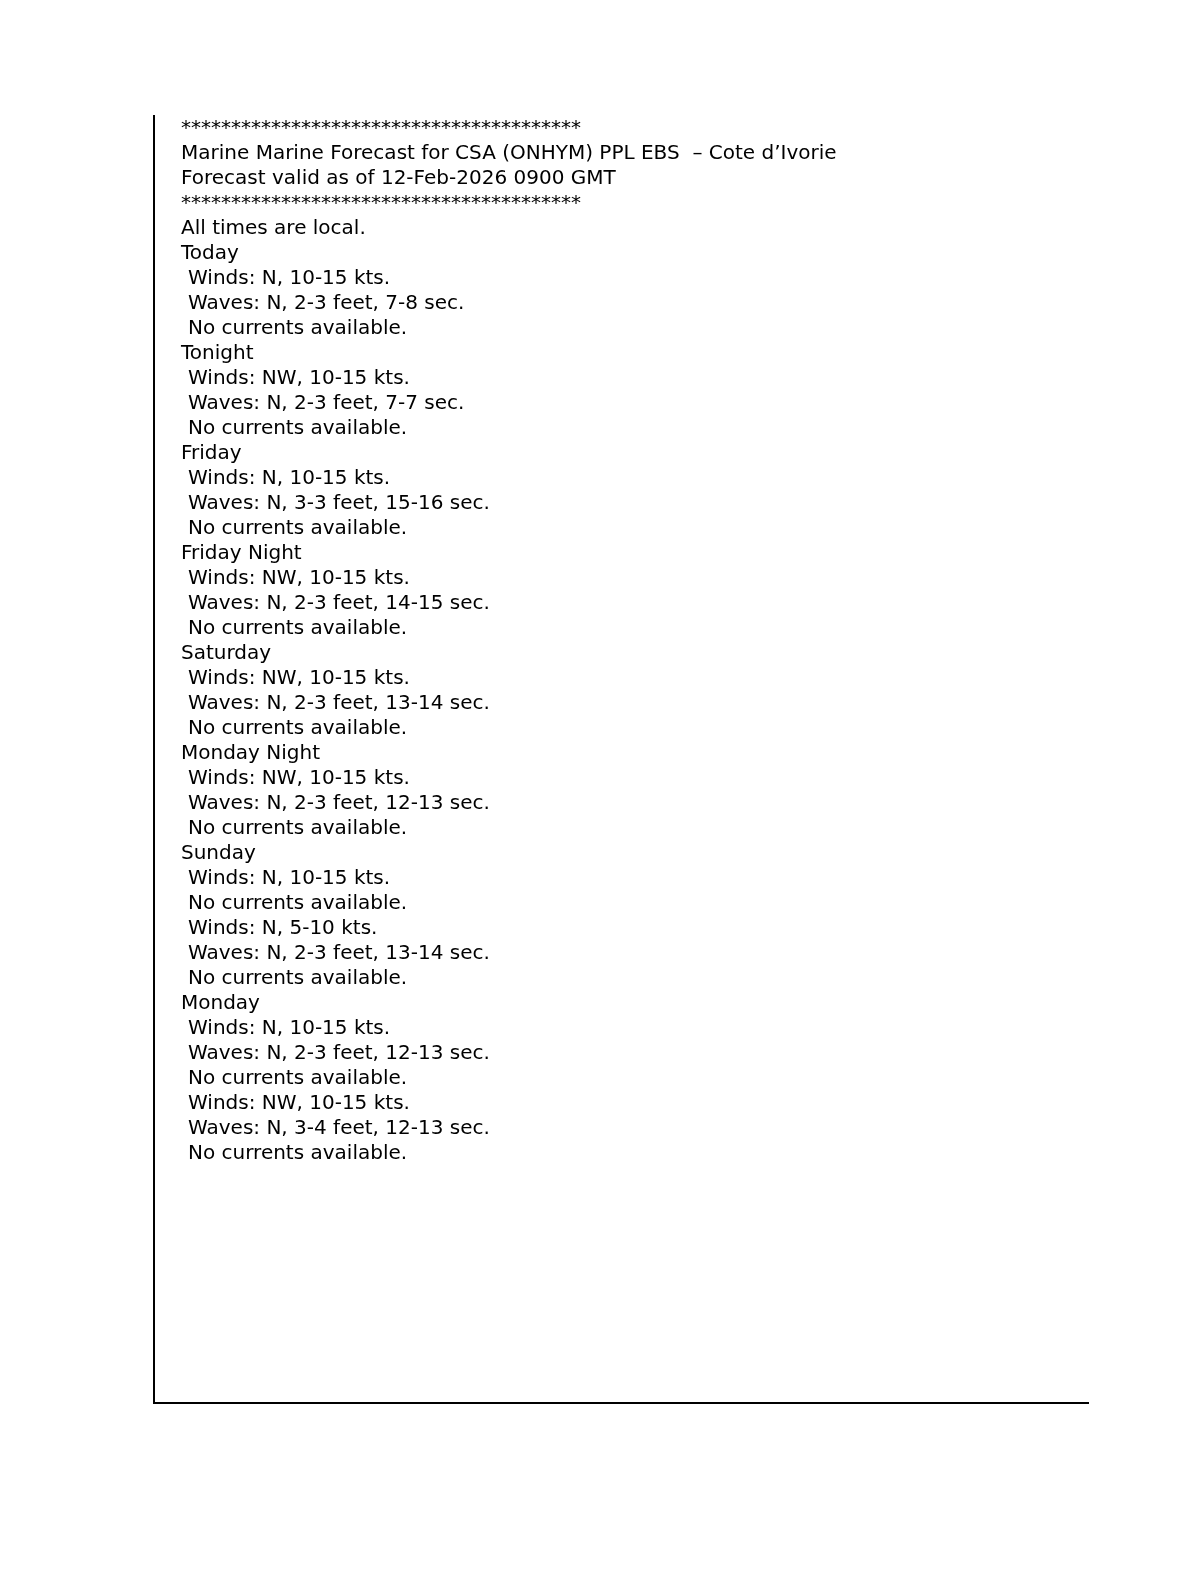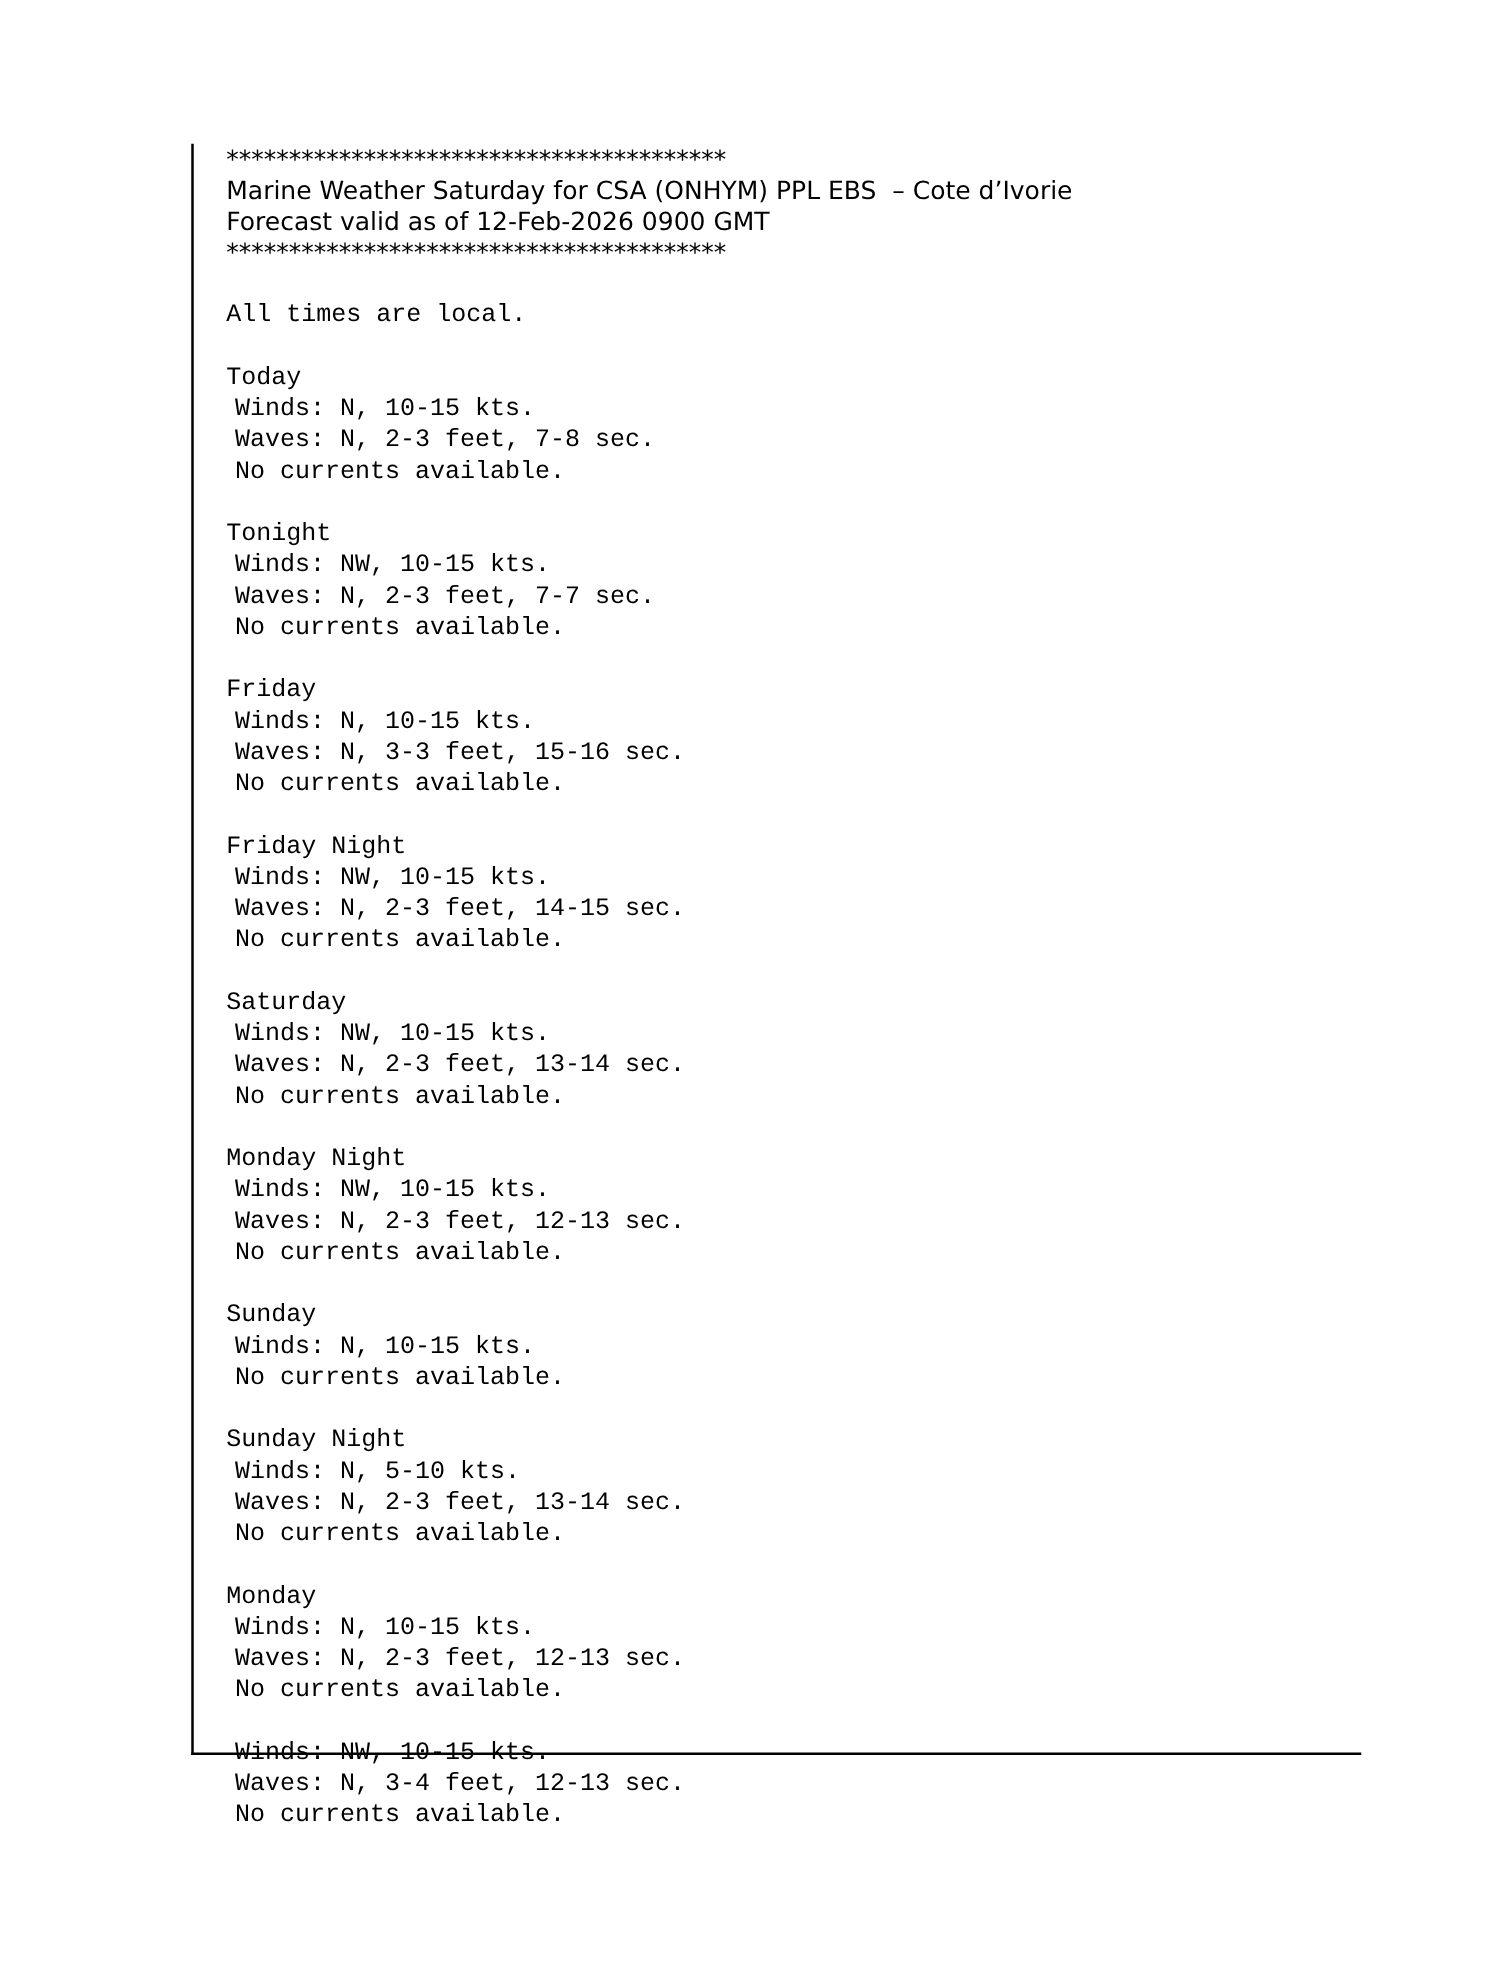--- a/index.html
+++ b/index.html
@@ -32,36 +32,34 @@
     top: 115px;
     font-size: 20px;
     line-height: 25px;
     color: #000000;
   }
   .line {
     white-space: pre;       
     height: 25px;
   }
   .gap-above {
-    margin-top: 25px;       
-    font-family: Liberation Mono, monospace;
   }
   .indent {
     padding-left: 7px;      
   }
 </style>
 </head>
 <body>
 
 <div class="text-frame"></div>
 
 <div class="doc">
 
   <div class="line">****************************************</div>
-  <div class="line">Marine Weather Saturday for CSA (ONHYM) PPL EBS  – Cote d’Ivorie</div>
+  <div class="line">Marine Marine Forecast for CSA (ONHYM) PPL EBS  – Cote d’Ivorie</div>
   <div class="line">Forecast valid as of 12-Feb-2026 0900 GMT</div>
   <div class="line">****************************************</div>
 
   <div class="line gap-above">All times are local.</div>
 
   <div class="gap-above">
     <div class="line">Today</div>
     <div class="line indent">Winds: N, 10-15 kts.</div>
     <div class="line indent">Waves: N, 2-3 feet, 7-8 sec.</div>
     <div class="line indent">No currents available.</div>
@@ -102,21 +100,20 @@
     <div class="line indent">No currents available.</div>
   </div>
 
   <div class="gap-above">
     <div class="line">Sunday</div>
     <div class="line indent">Winds: N, 10-15 kts.</div>
     <div class="line indent">No currents available.</div>
   </div>
 
   <div class="gap-above">
-    <div class="line">Sunday Night</div>
     <div class="line indent">Winds: N, 5-10 kts.</div>
     <div class="line indent">Waves: N, 2-3 feet, 13-14 sec.</div>
     <div class="line indent">No currents available.</div>
   </div>
 
   <div class="gap-above">
     <div class="line">Monday</div>
     <div class="line indent">Winds: N, 10-15 kts.</div>
     <div class="line indent">Waves: N, 2-3 feet, 12-13 sec.</div>
     <div class="line indent">No currents available.</div>

